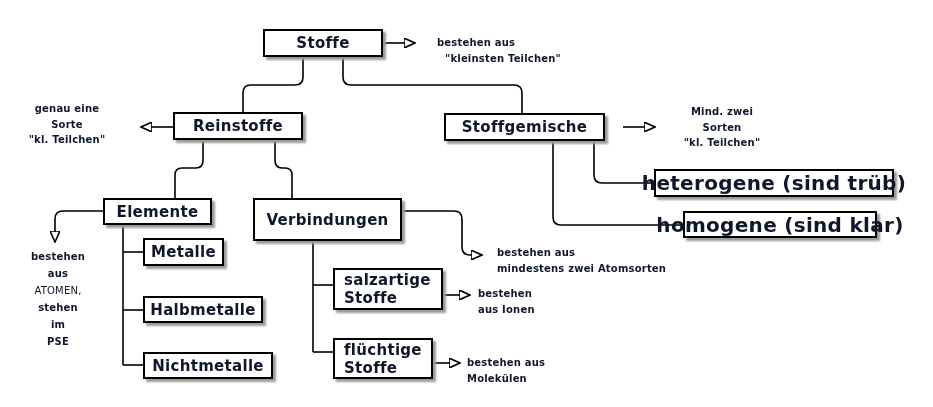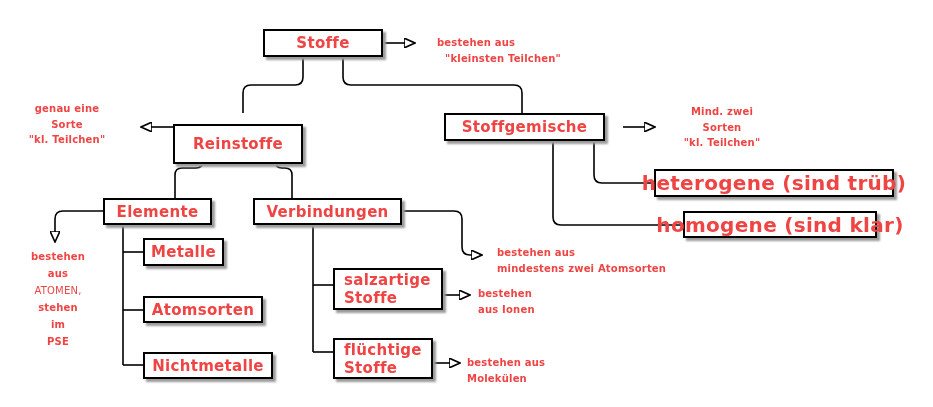--- a/index.html
+++ b/index.html
@@ -1,18 +1,18 @@
 <!DOCTYPE html>
 <html><head>
 <meta charset="utf-8">
 <style>
   html, body { margin:0; padding:0; background:#ffffff; }
   .canvas {
     position:relative; width:933px; height:407px;
-    background:#ffffff; color:#ef4444;
+    background:#ffffff; color:#0f172a;
     font-family:"DejaVu Sans", "Liberation Sans", sans-serif;
     overflow:hidden;
   }
   svg.wires { position:absolute; left:0; top:0; width:933px; height:407px; }
   svg.wires path { stroke:#000; stroke-width:1.6; fill:none; }
   .node {
     position:absolute; box-sizing:border-box;
     background:#ffffff; border:2px solid #000;
     box-shadow:3px 3px 2px #9b9b9b;
     display:flex; align-items:center; justify-content:center;
@@ -61,35 +61,35 @@
     <path d="M313 225 V352"></path>
     <path d="M313 285 H333"></path>
     <path d="M313 352 H333"></path>
     <path d="M402 211 H454 Q462 211 462 219 V247 Q462 255 470 255 H472" marker-end="url(#arrow)"></path>
     <path d="M443 295 H460" marker-end="url(#arrow)"></path>
     <path d="M433 363 H450" marker-end="url(#arrow)"></path>
   </svg>
 
   <div class="node" style="left:263px; top:29px; width:120px; height:28px;">Stoffe</div>
 
-  <div class="node" style="left:173px; top:124px; width:130px; height:40px;">Reinstoffe</div>
+  <div class="node" style="left:173px; top:112px; width:130px; height:28px;">Reinstoffe</div>
 
   <div class="node" style="left:444px; top:113px; width:161px; height:28px;">Stoffgemische</div>
 
   <div class="node small" style="left:654px; top:169px; width:240px; height:28px;">heterogene (sind trüb)</div>
 
   <div class="node small" style="left:683px; top:211px; width:194px; height:27px;">homogene (sind klar)</div>
 
   <div class="node" style="left:103px; top:198px; width:109px; height:27px;">Elemente</div>
 
-  <div class="node" style="left:253px; top:198px; width:149px; height:27px;">Verbindungen</div>
+  <div class="node" style="left:253px; top:198px; width:149px; height:43px;">Verbindungen</div>
 
   <div class="node" style="left:143px; top:238px; width:81px; height:28px;">Metalle</div>
 
-  <div class="node" style="left:143px; top:296px; width:120px; height:27px;">Atomsorten</div>
+  <div class="node" style="left:143px; top:296px; width:120px; height:27px;">Halbmetalle</div>
 
   <div class="node" style="left:143px; top:352px; width:130px; height:27px;">Nichtmetalle</div>
 
   <div class="node multiline" style="left:333px; top:268px; width:110px; height:42px;">
     <div>salzartige</div>
     <div>Stoffe</div>
   </div>
 
   <div class="node multiline" style="left:333px; top:338px; width:100px; height:41px;">
     <div>flüchtige</div>

